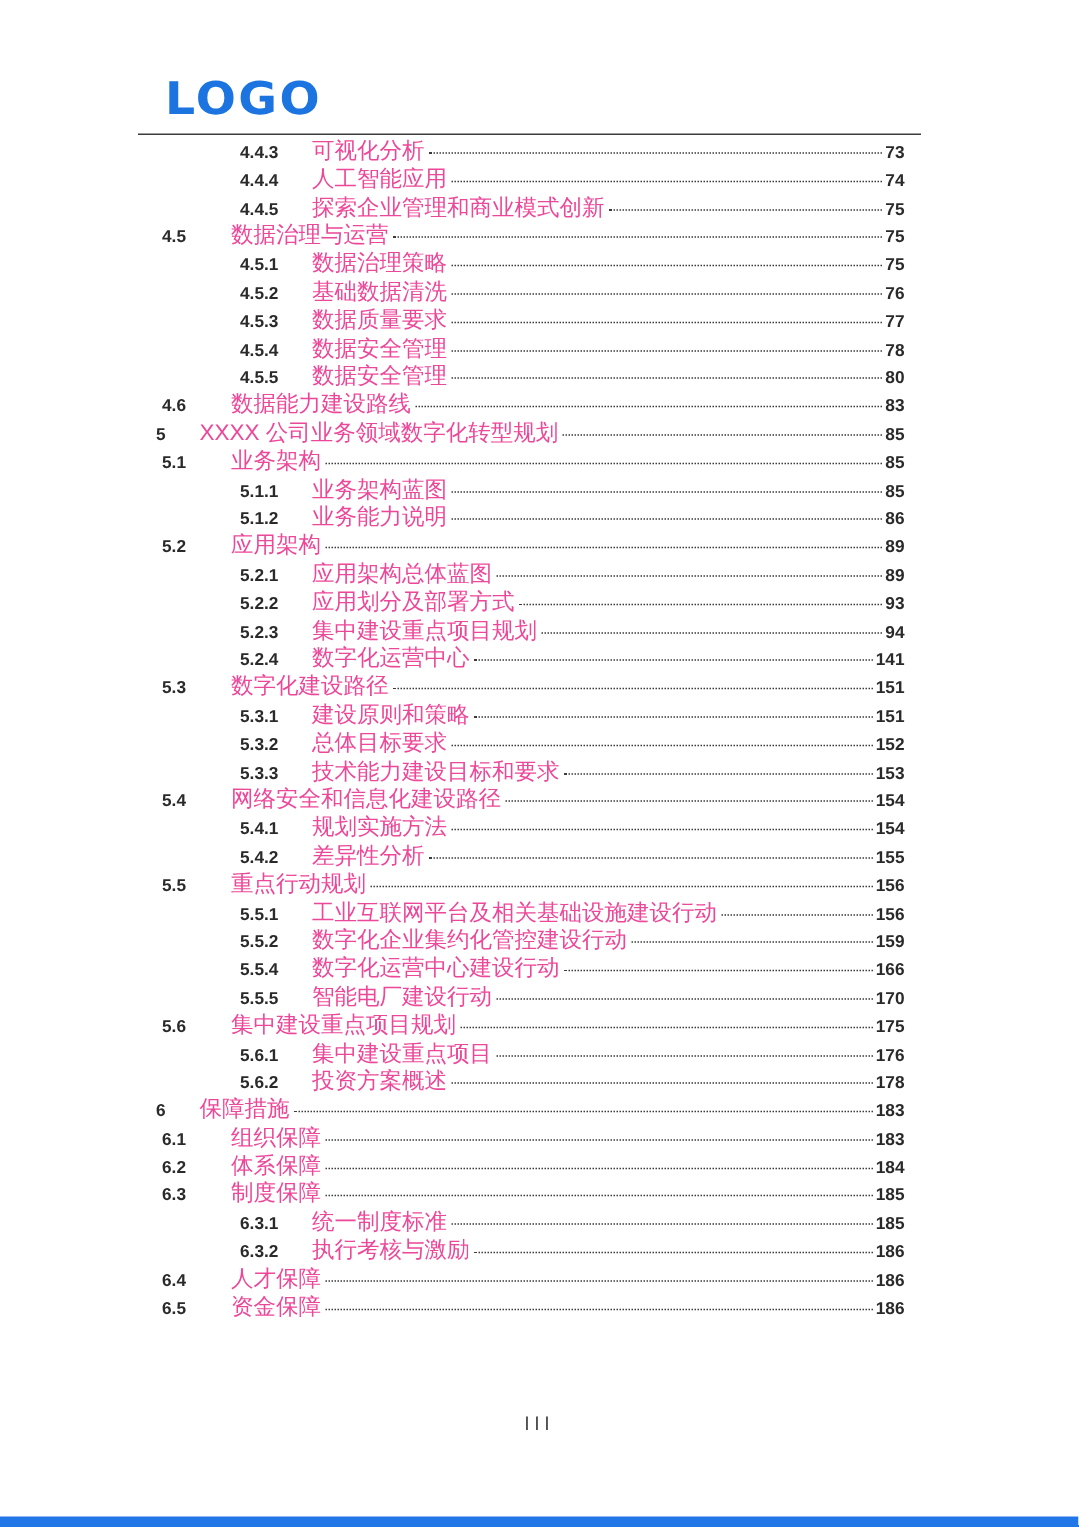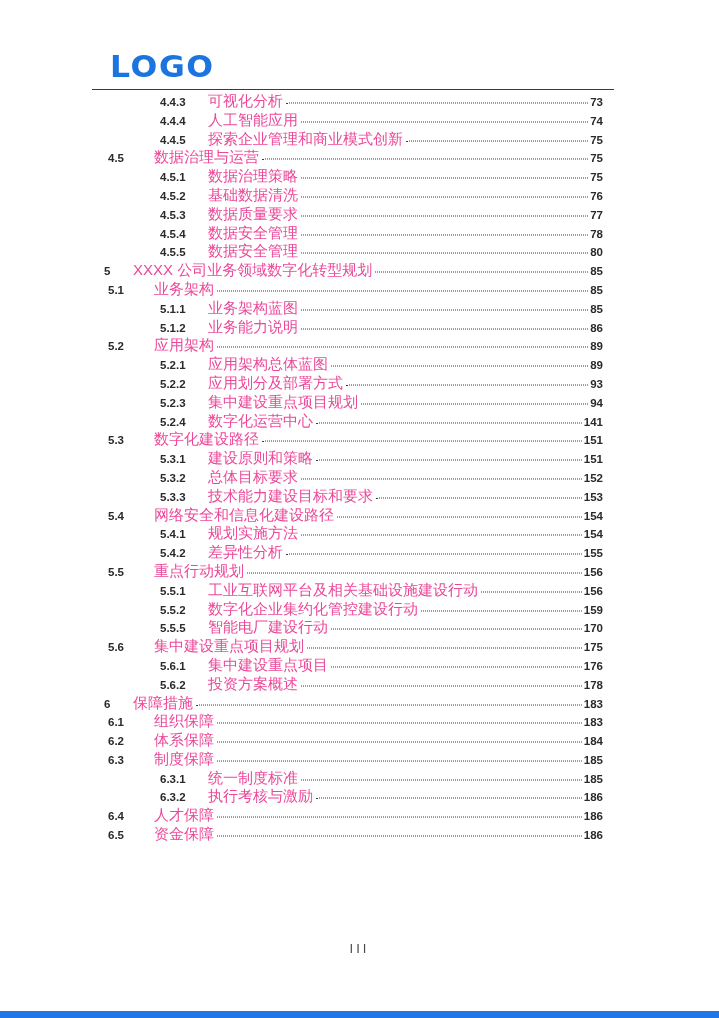--- a/index.html
+++ b/index.html
@@ -124,20 +124,26 @@
       <span class="toc-title">数据安全管理</span>
       <span class="toc-leader"></span>
       <span class="toc-page">78</span>
     </div>
     <div class="toc-row lvl3">
       <span class="toc-num">4.5.5</span>
       <span class="toc-title">数据安全管理</span>
       <span class="toc-leader"></span>
       <span class="toc-page">80</span>
     </div>
+    <div class="toc-row lvl2">
+      <span class="toc-num">4.6</span>
+      <span class="toc-title">数据能力建设路线</span>
+      <span class="toc-leader"></span>
+      <span class="toc-page">83</span>
+    </div>
     <div class="toc-row lvl1">
       <span class="toc-num">5</span>
       <span class="toc-title">XXXX 公司业务领域数字化转型规划</span>
       <span class="toc-leader"></span>
       <span class="toc-page">85</span>
     </div>
     <div class="toc-row lvl2">
       <span class="toc-num">5.1</span>
       <span class="toc-title">业务架构</span>
       <span class="toc-leader"></span>
@@ -237,20 +243,26 @@
       <span class="toc-num">5.5.1</span>
       <span class="toc-title">工业互联网平台及相关基础设施建设行动</span>
       <span class="toc-leader"></span>
       <span class="toc-page">156</span>
     </div>
     <div class="toc-row lvl3">
       <span class="toc-num">5.5.2</span>
       <span class="toc-title">数字化企业集约化管控建设行动</span>
       <span class="toc-leader"></span>
       <span class="toc-page">159</span>
+    </div>
+    <div class="toc-row lvl3">
+      <span class="toc-num">5.5.4</span>
+      <span class="toc-title">数字化运营中心建设行动</span>
+      <span class="toc-leader"></span>
+      <span class="toc-page">166</span>
     </div>
     <div class="toc-row lvl3">
       <span class="toc-num">5.5.5</span>
       <span class="toc-title">智能电厂建设行动</span>
       <span class="toc-leader"></span>
       <span class="toc-page">170</span>
     </div>
     <div class="toc-row lvl2">
       <span class="toc-num">5.6</span>
       <span class="toc-title">集中建设重点项目规划</span>

